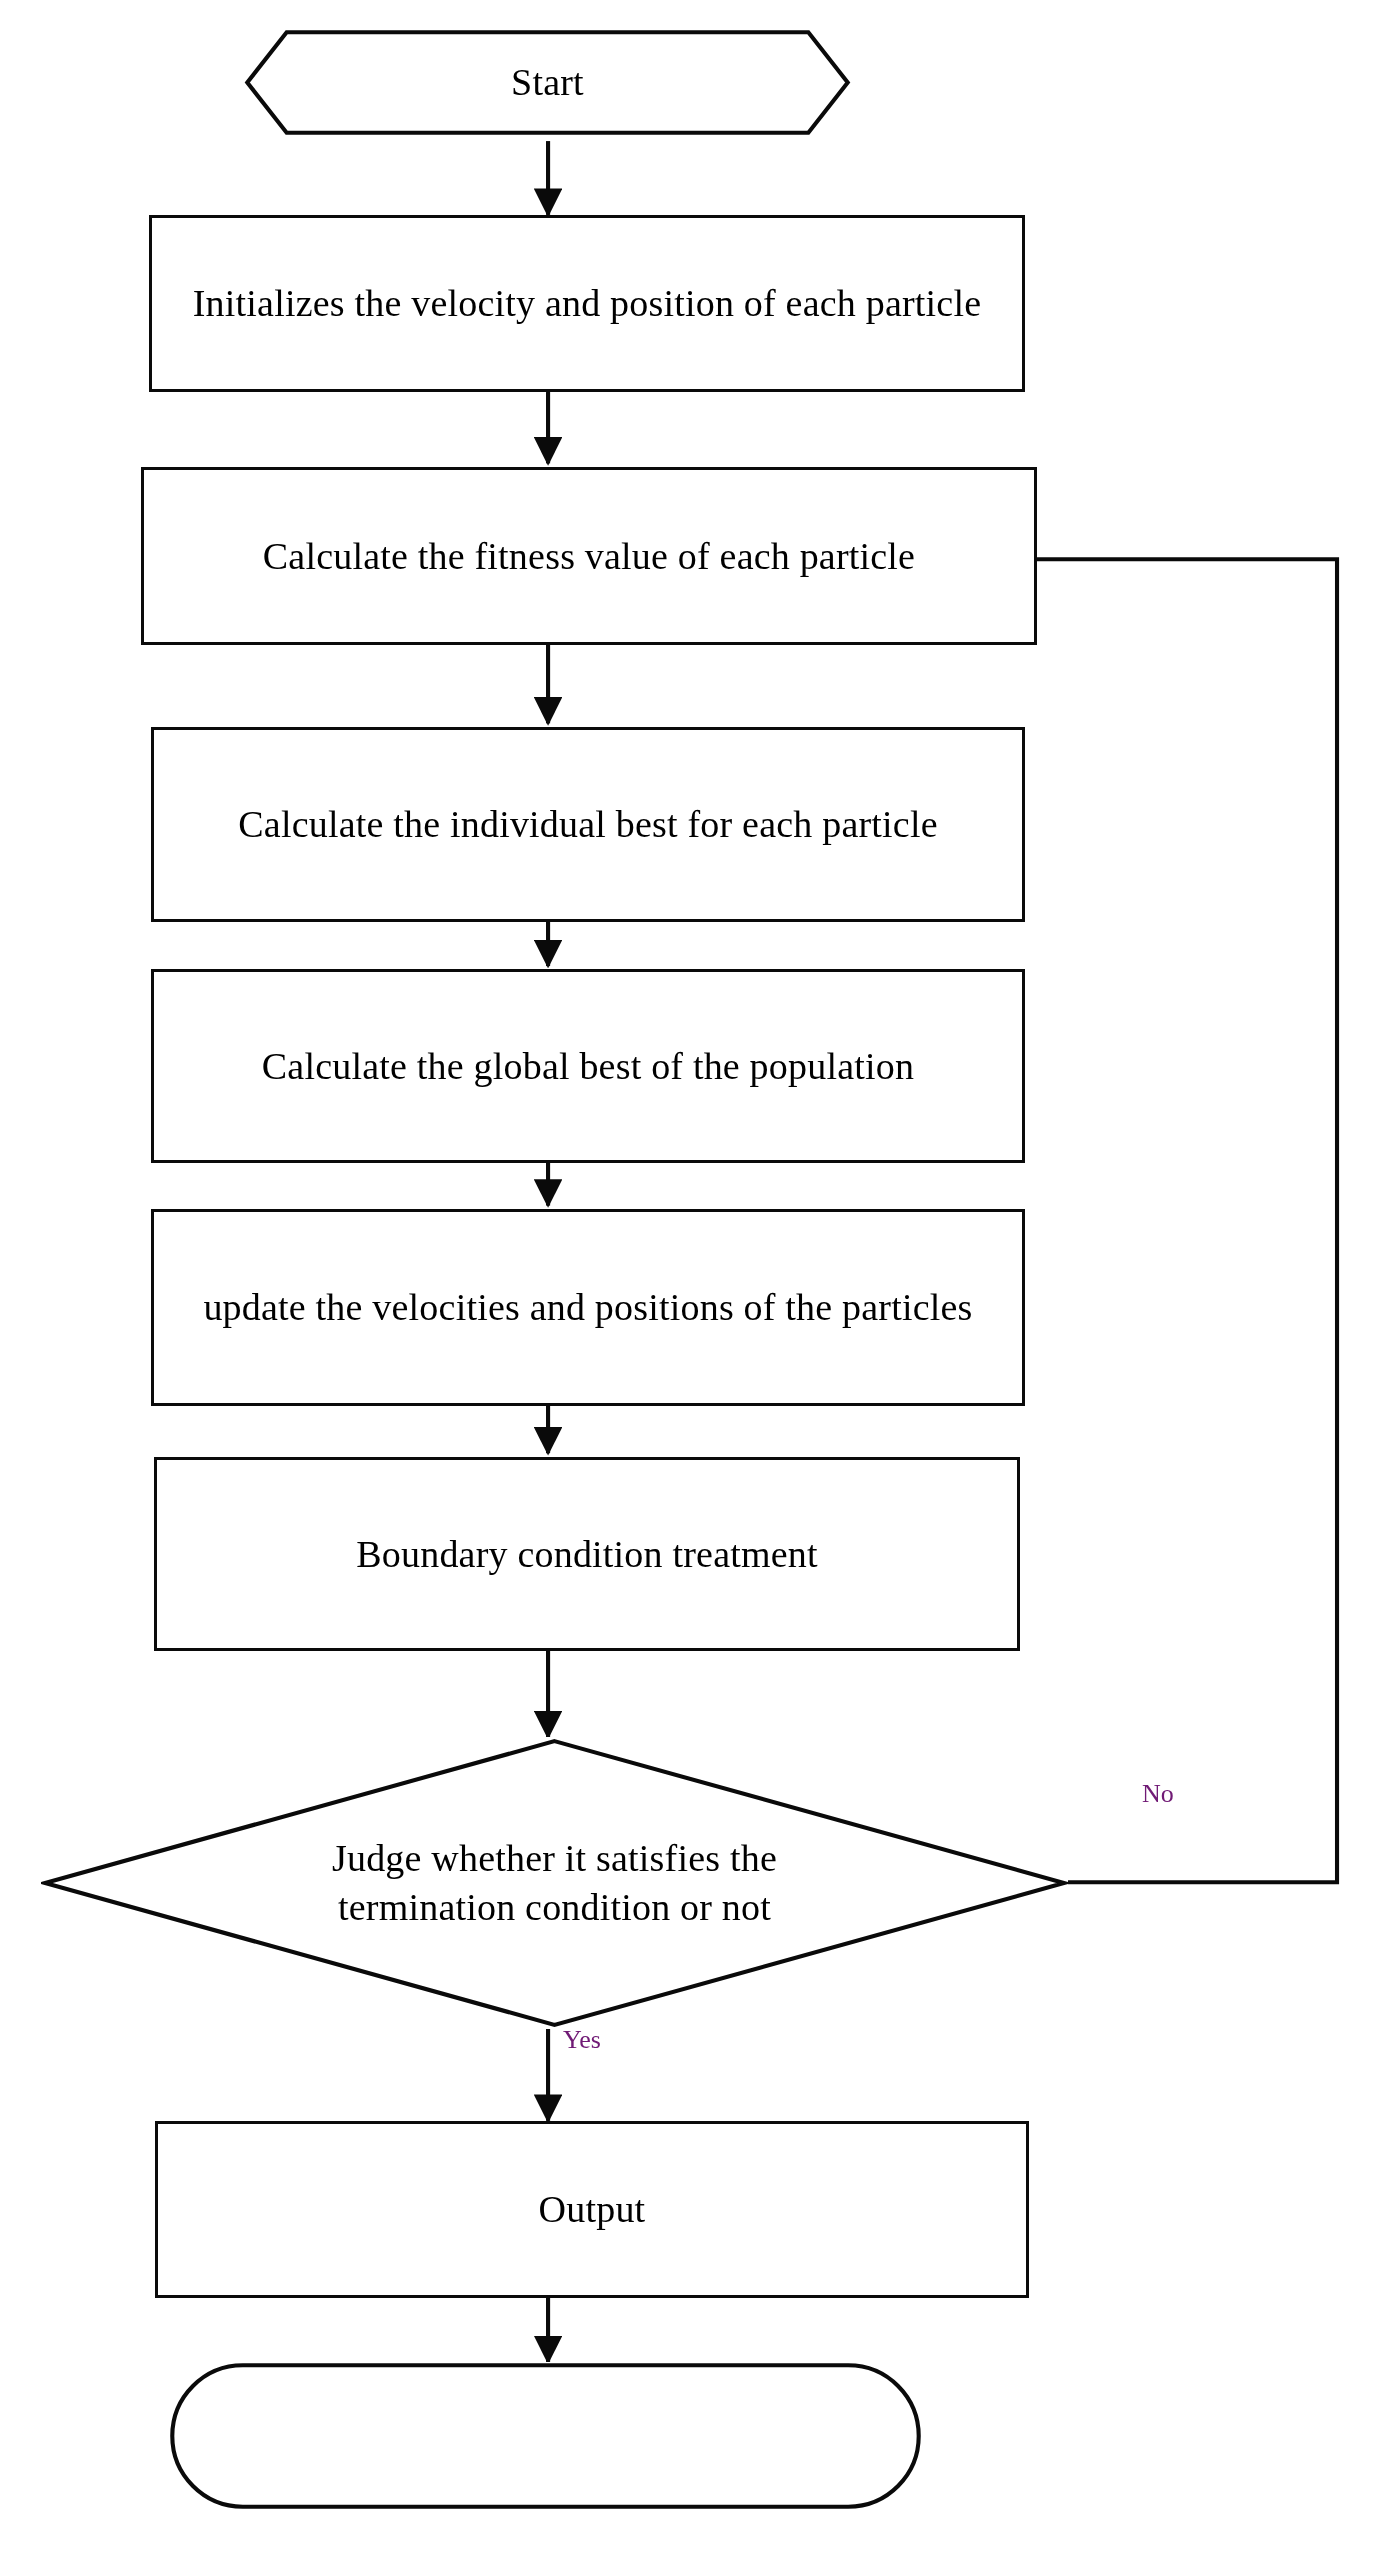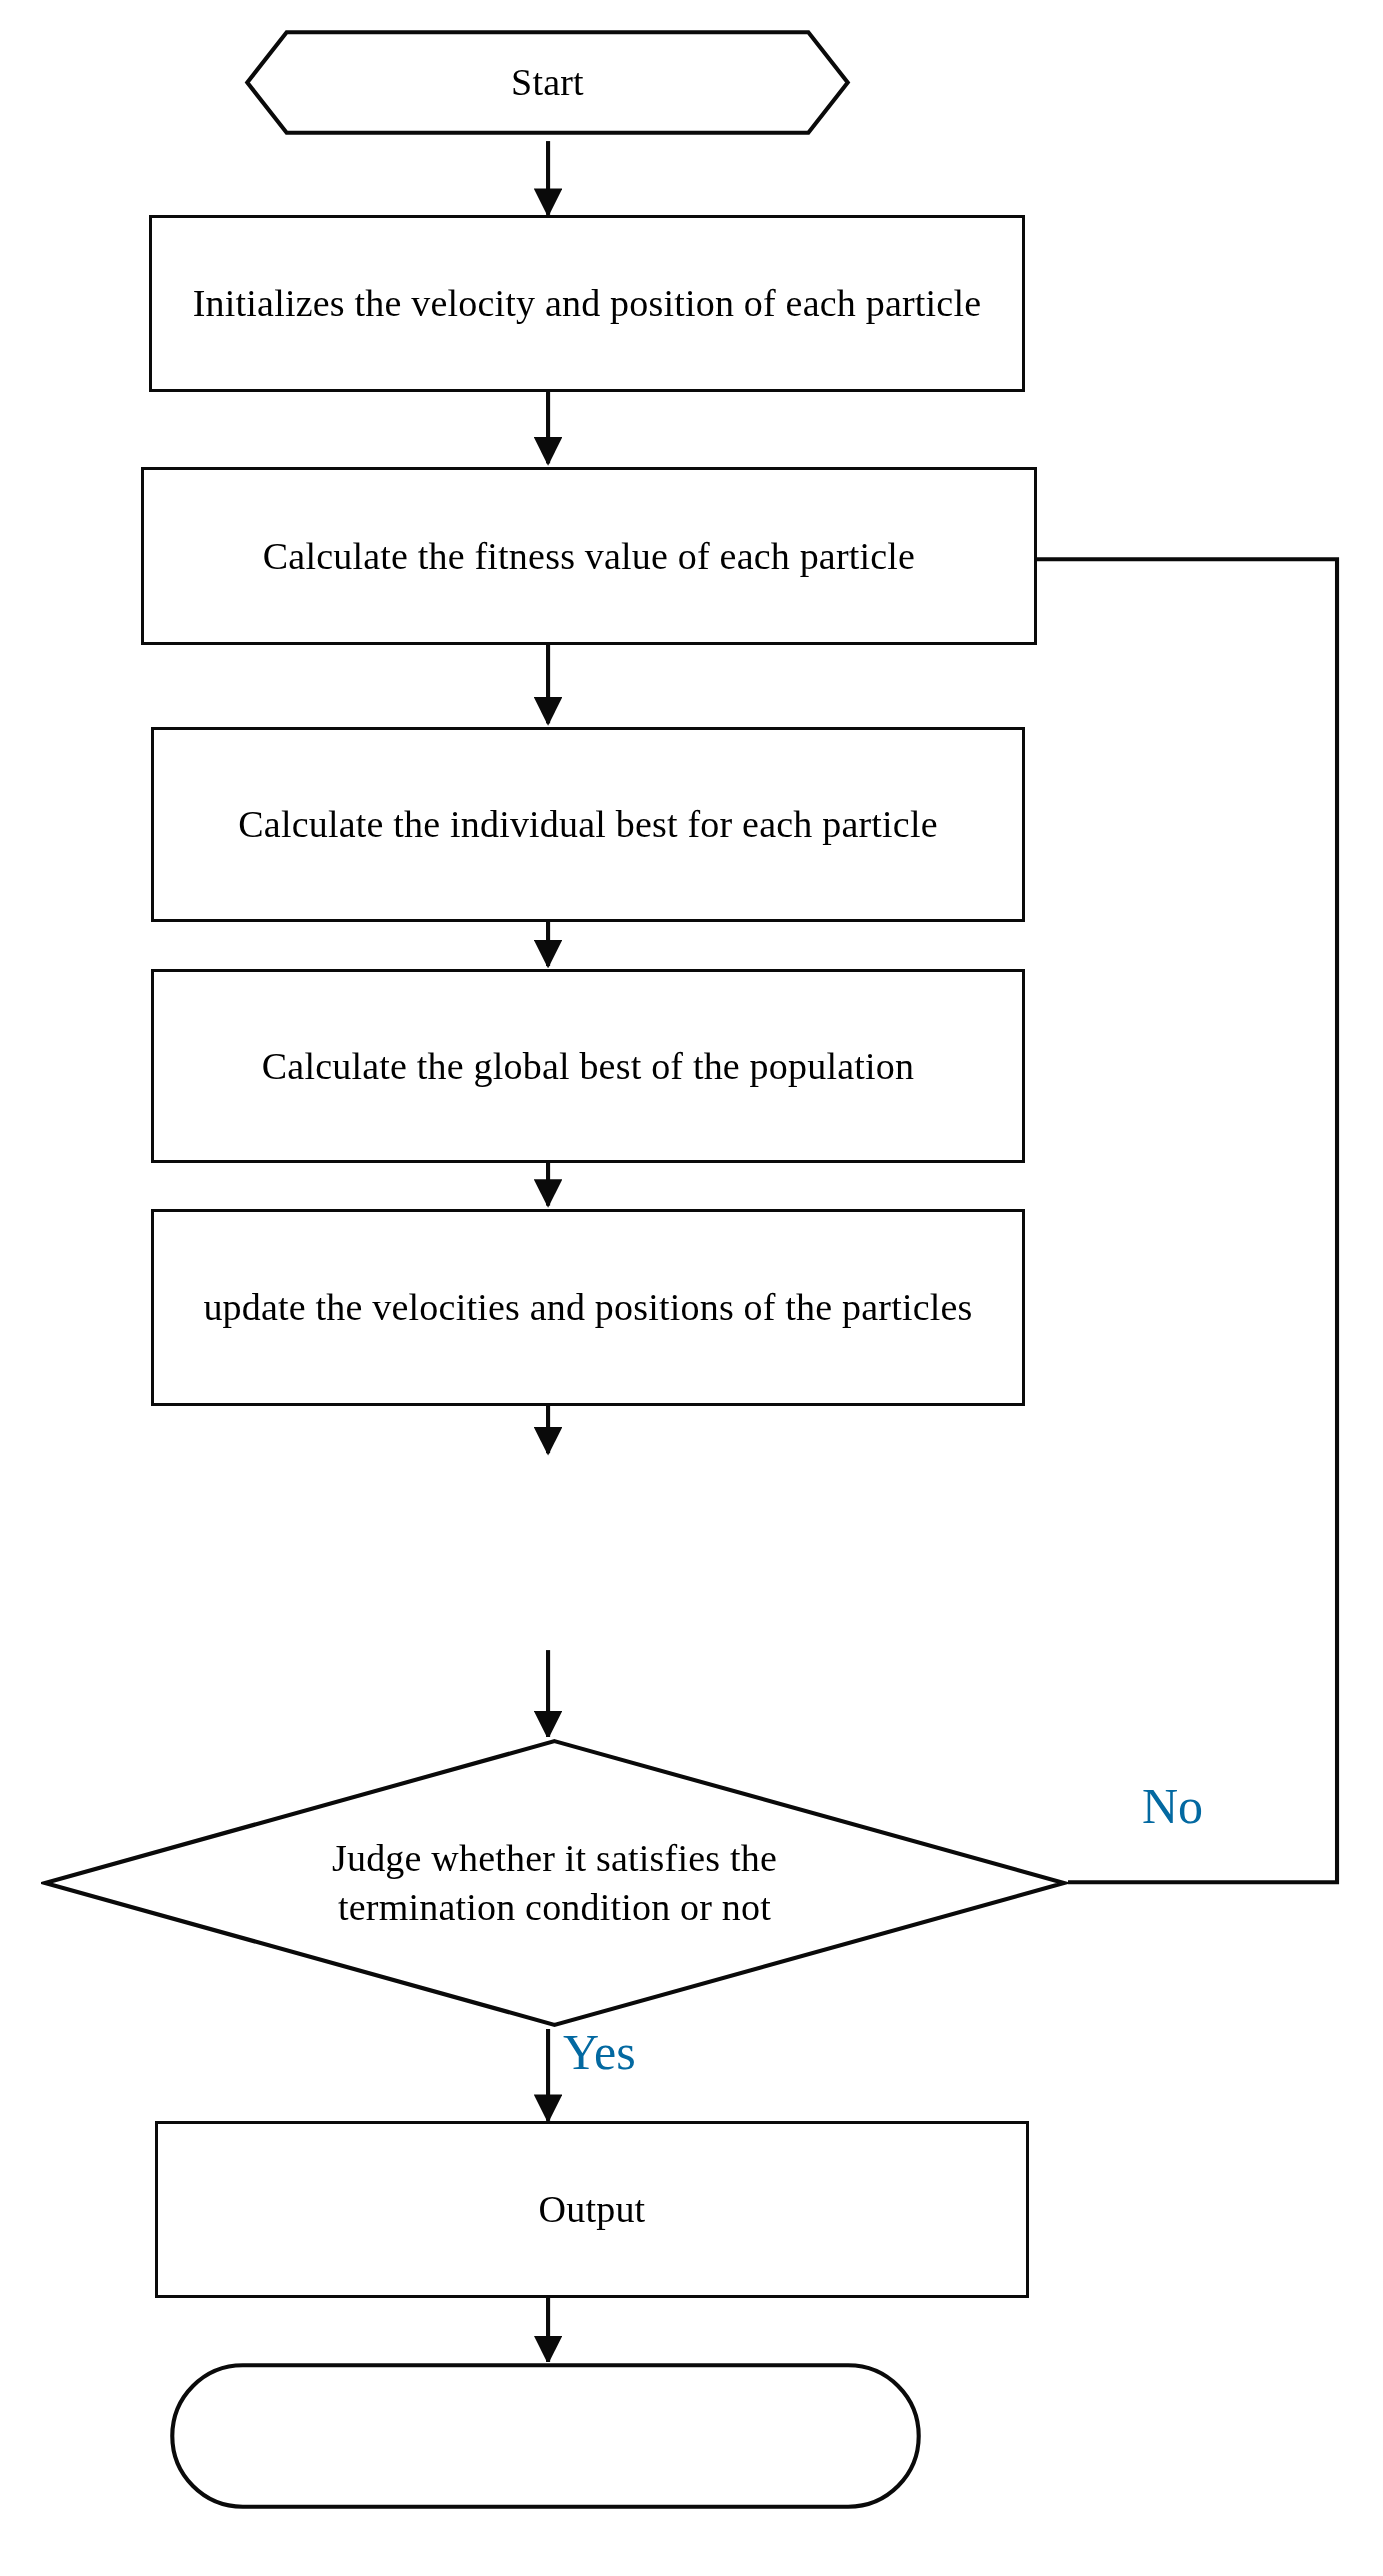--- a/index.html
+++ b/index.html
@@ -64,23 +64,23 @@
     stroke: #0a0a0a;
     stroke-width: 5;
   }
   .shape-text {
     position: relative;
     z-index: 2;
     width: 100%;
   }
   .edge-label {
     position: absolute;
-    font-size: 50px;
+    font-size: 26px;
     line-height: 1;
-    color: #0369a1;
+    color: #701a75;
     white-space: nowrap;
   }
 </style>
 </head>
 <body>
 
 <div id="canvas">
 
   <svg id="wires" viewBox="0 0 1687 3141" xmlns="http://www.w3.org/2000/svg">
     <defs>
@@ -130,20 +130,23 @@
   </div>
 
   <div class="node proc" style="left:115px; top:969px; width:874px; height:194px;text-align:right;">
     <div class="node-label">Calculate the global best of the population</div>
   </div>
 
   <div class="node proc" style="left:115px; top:1209px; width:874px; height:197px;">
     <div class="node-label">update the velocities and positions of the particles</div>
   </div>
 
+  <div class="node proc" style="left:118px; top:1457px; width:866px; height:194px;">
+    <div class="node-label">Boundary condition treatment</div>
+  </div>
 
   <div class="node" style="left:41px; top:1737px; width:1027px; height:292px;">
     <svg class="diamondshape" viewBox="0 0 1252 356" preserveAspectRatio="none">
       <polygon points="626,5 1247,178 626,351 5,178"></polygon>
     </svg>
     <div class="node-label shape-text" style="padding:0 205px;">Judge whether it satisfies the termination condition or not</div>
   </div>
 
   <div class="edge-label" style="left:1142px; top:1781px;">No</div>
   <div class="edge-label" style="left:563px; top:2027px;">Yes</div>

